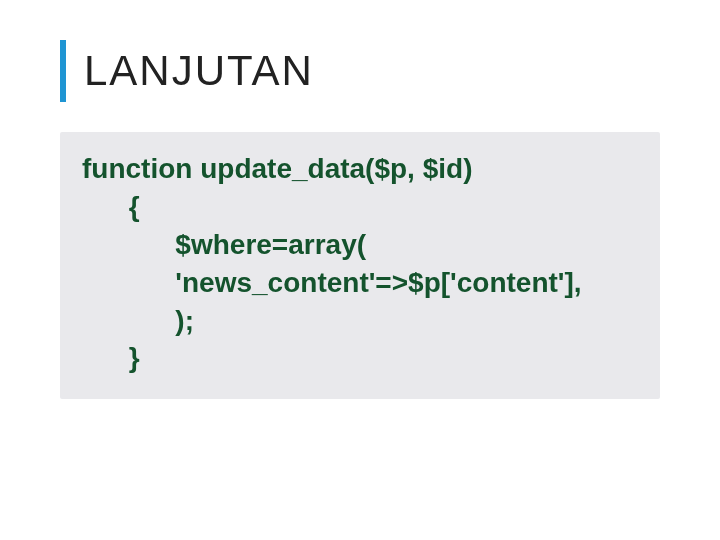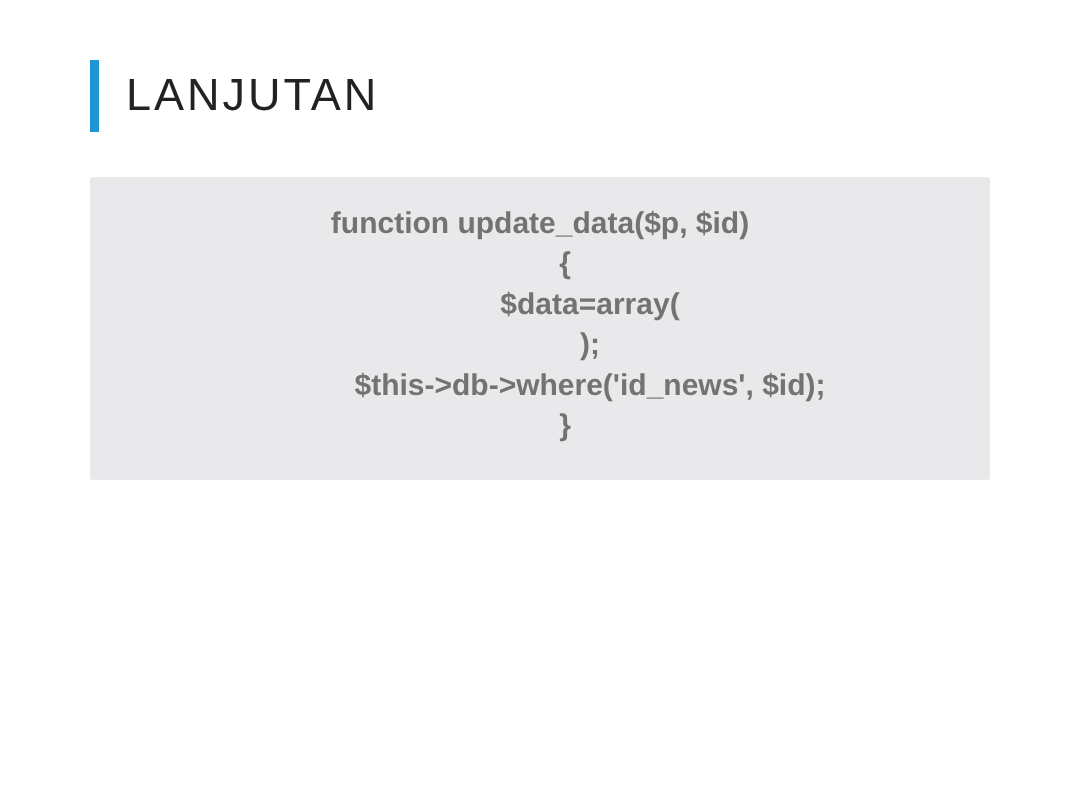--- a/index.html
+++ b/index.html
@@ -1,35 +1,35 @@
 <!DOCTYPE html>
 <html><head>
 <meta charset="utf-8">
 <style>
   * { margin: 0; padding: 0; box-sizing: border-box; }
   html, body { width: 720px; height: 540px; background: #fff; font-family: Arial, Helvetica, sans-serif; }
   .slide { width: 720px; height: 540px; position: relative; padding: 40px 50px 0 50px; }
   .title-wrap { display: flex; align-items: stretch; margin-bottom: 30px; margin-left: 10px; }
   .title-bar { width: 6px; background: #1f95d3; margin-right: 18px; }
-  .title-text { font-size: 30px; letter-spacing: 2px; color: #222; font-weight: 400; line-height: 1.2; padding: 6px 0; }
+  .title-text { font-size: 42px; letter-spacing: 2px; color: #222; font-weight: 400; line-height: 1.2; padding: 6px 0; }
   .code-box { background: #e9e9ec; border-radius: 2px; margin: 0 10px; padding: 18px 22px 22px 22px; }
-  .code-line { font-family: Arial, Helvetica, sans-serif; font-size: 20px; font-weight: 700; color: #737373; white-space: pre; line-height: 1.35; text-align: center; }
+  .code-line { font-family: Arial, Helvetica, sans-serif; font-size: 28px; font-weight: 700; color: #14532d; white-space: pre; line-height: 1.35; }
 </style>
 </head>
 <body>
 
 <div class="slide">
 
   <div class="title-wrap">
     <div class="title-bar"></div>
     <div class="title-text">LANJUTAN</div>
   </div>
 
   <div class="code-box">
     <div class="code-line">function update_data($p, $id)</div>
     <div class="code-line">      {</div>
-    <div class="code-line">            $data=array(</div>
+    <div class="code-line">            $where=array(</div>
+    <div class="code-line">            'news_content'=&gt;$p['content'],</div>
     <div class="code-line">            );</div>
-    <div class="code-line">            $this-&gt;db-&gt;where('id_news', $id);</div>
     <div class="code-line">      }</div>
   </div>
 
 </div>
 
 </body></html>

